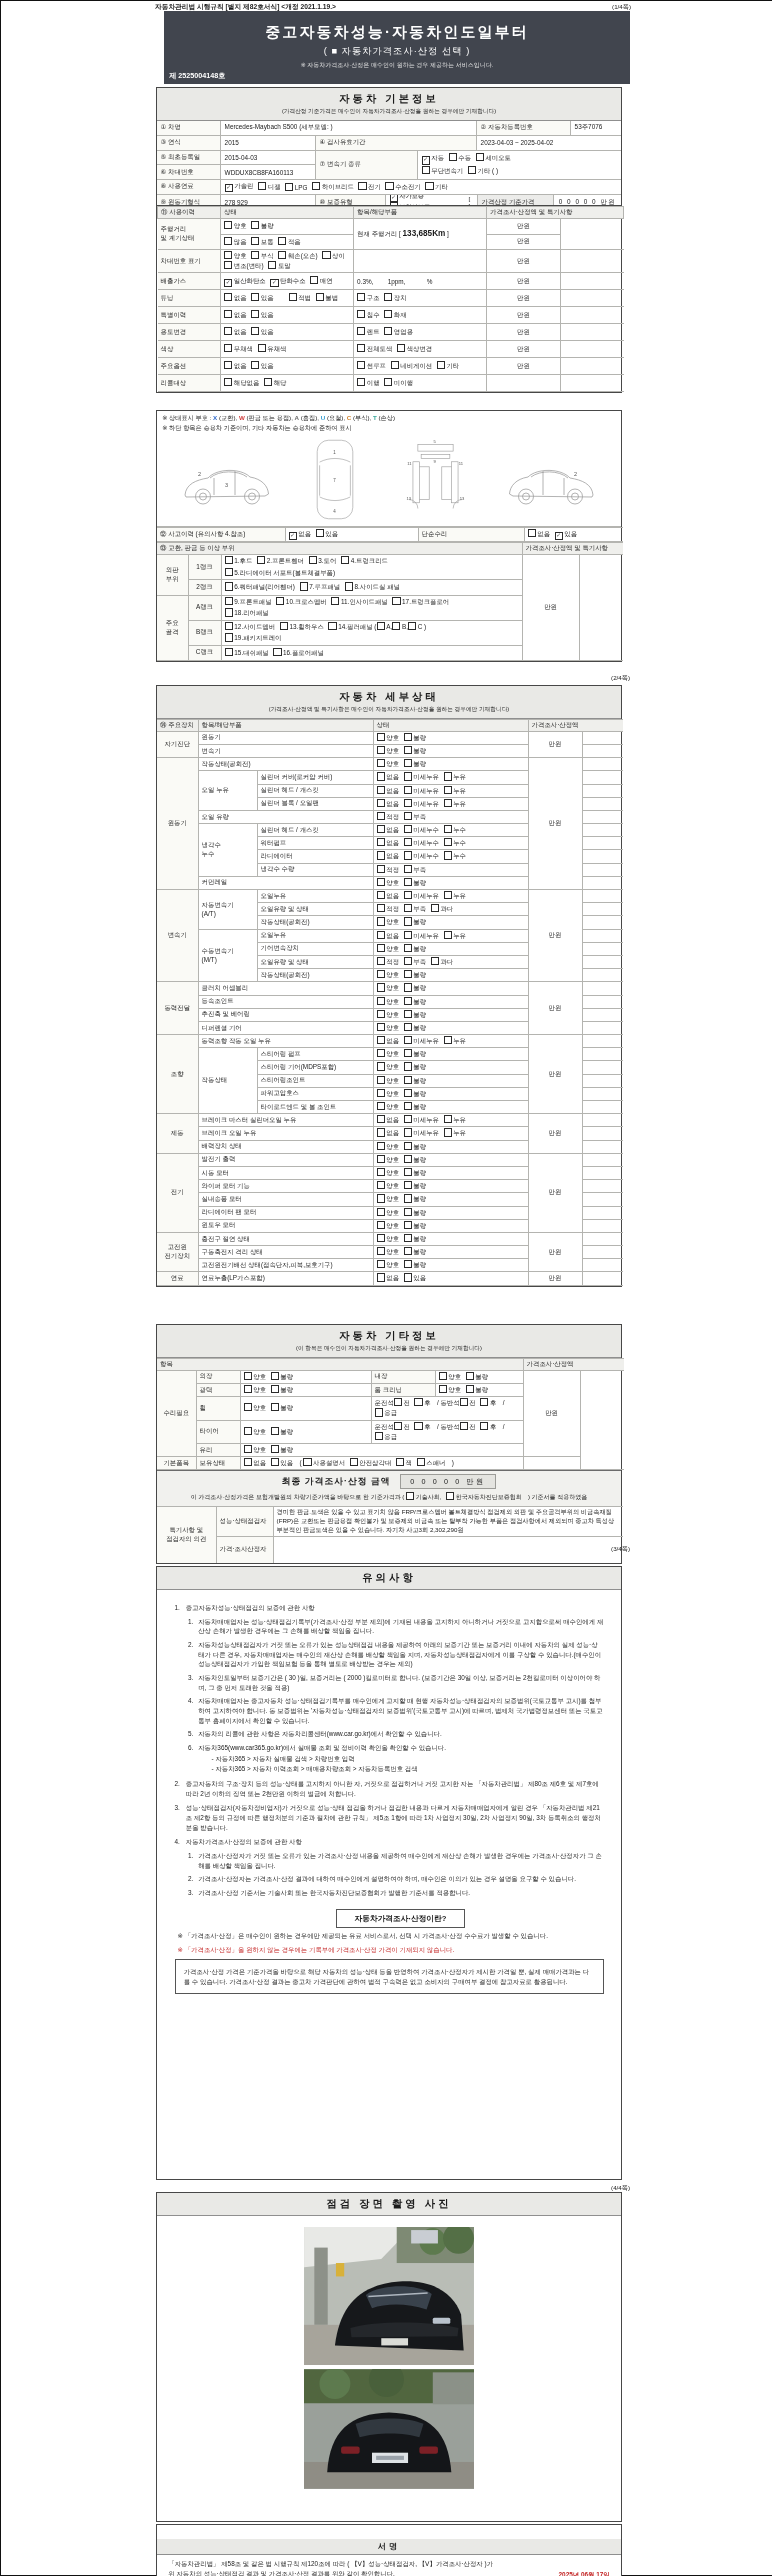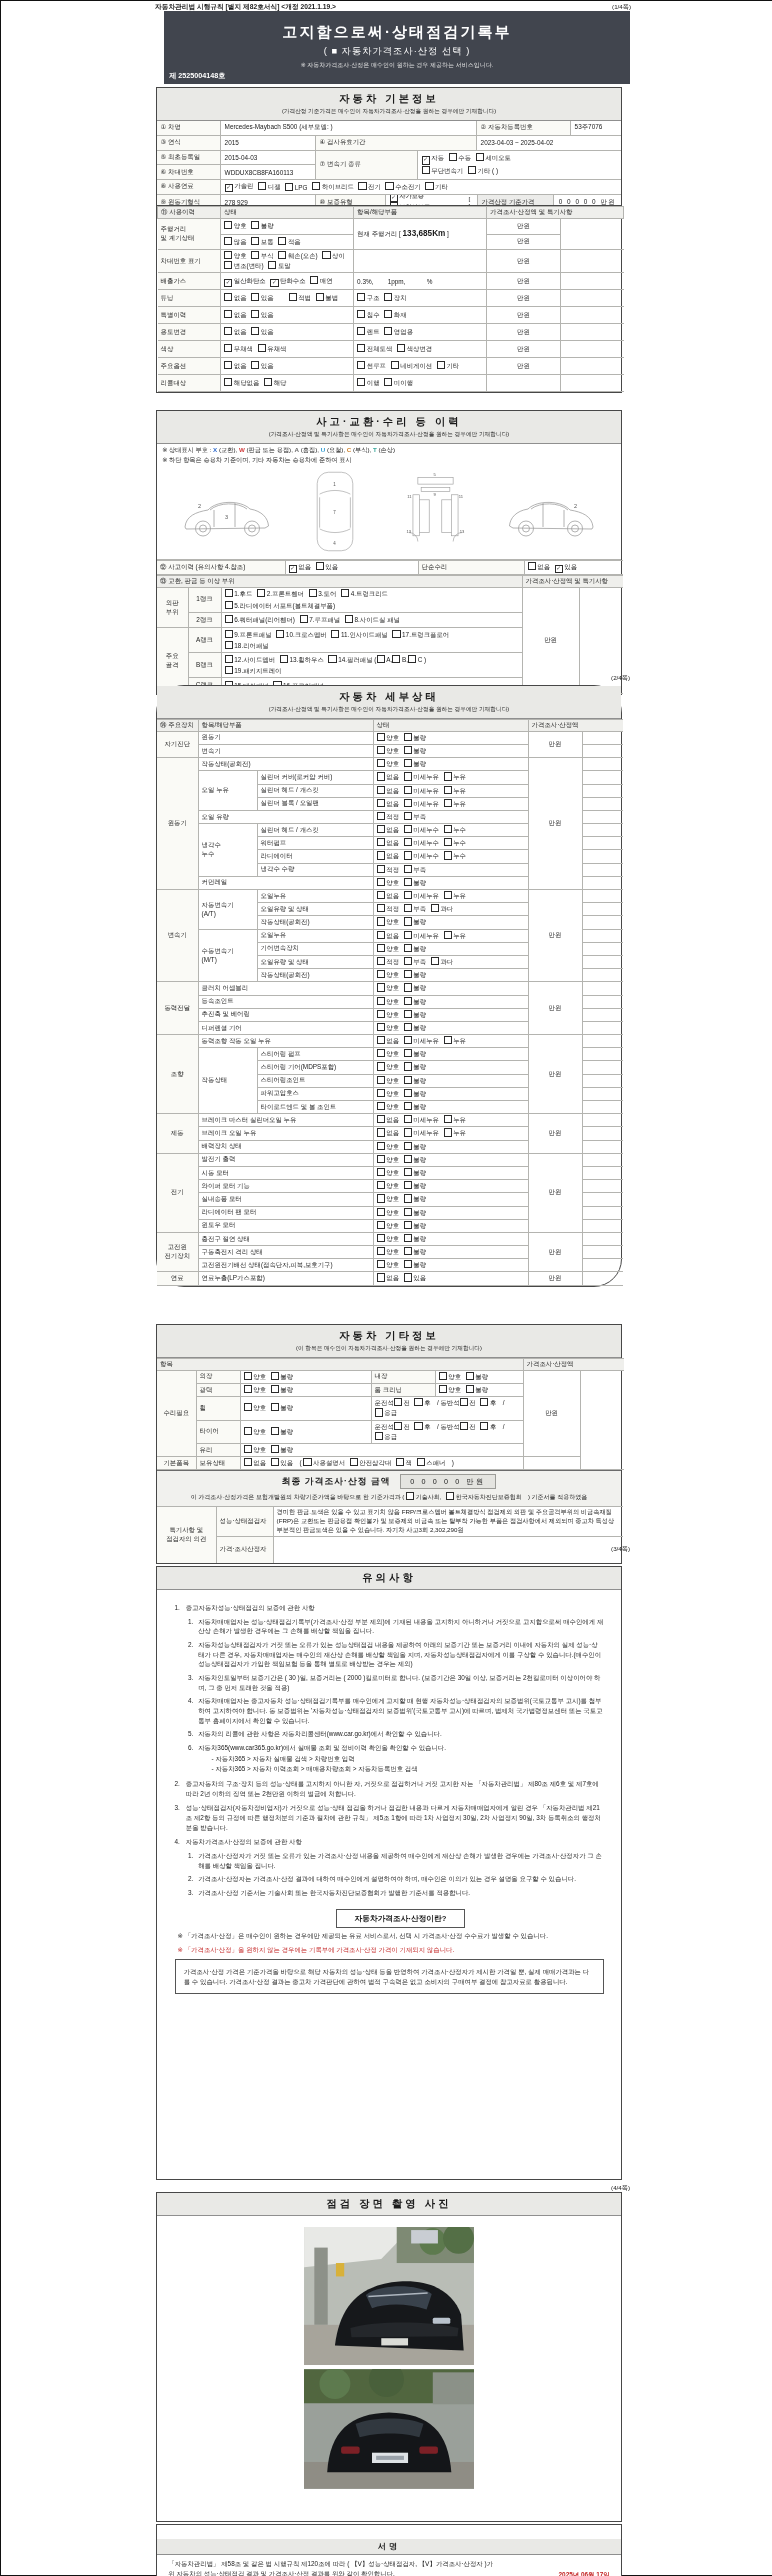--- a/index.html
+++ b/index.html
@@ -80,21 +80,21 @@
 <body>
 
 <div class="frame"></div>
 
 <div class="topline">
   <span class="pgmark">(1/4쪽)</span>
   <span>자동차관리법 시행규칙 [별지 제82호서식] &lt;개정 2021.1.19.&gt;</span>
 </div>
 
 <div class="dochead">
-  <h1>고지함으로써·상태점검기록부</h1>
+  <h1>중고자동차성능·자동차인도일부터</h1>
   <div class="sub">( ■ 자동차가격조사·산정 선택 )</div>
   <div class="note">※ 자동차가격조사·산정은 매수인이 원하는 경우 제공하는 서비스입니다.</div>
   <div class="docno">제 2525004148호</div>
 </div>
 
 <div class="box" style="top:87px;">
   <div class="band">
     <h2>자동차 기본정보</h2>
     <div class="note">(가격산정 기준가격은 매수인이 자동차가격조사·산정을 원하는 경우에만 기재합니다)</div>
   </div>
@@ -238,24 +238,20 @@
           <td><span class="opt"><span class="cb"></span>해당없음</span><span class="opt"><span class="cb"></span>해당</span></td>
           <td><span class="opt"><span class="cb"></span>이행</span><span class="opt"><span class="cb"></span>미이행</span></td>
           <td class="money"></td>
           <td style="border-right: none;"></td>
         </tr>
       </tbody>
   </table>
 </div>
 
 <div class="box" style="top:410px;">
-  <div class="band">
-    <h2>사고·교환·수리 등 이력</h2>
-    <div class="note">(가격조사·산정액 및 특기사항은 매수인이 자동차가격조사·산정을 원하는 경우에만 기재합니다)</div>
-  </div>
   <div class="legend" id="legend-codes">※ 상태표시 부호 : <span class="code" style="color: rgb(47, 107, 206);">X</span> (교환), <span class="code" style="color: rgb(208, 58, 58);">W</span> (판금 또는 용접), <span class="code" style="color: rgb(107, 107, 107);">A</span> (흠집), <span class="code" style="color: rgb(47, 154, 208);">U</span> (요철), <span class="code" style="color: rgb(208, 132, 47);">C</span> (부식), <span class="code" style="color: rgb(58, 168, 157);">T</span> (손상)</div>
   <div class="legend" style="padding-top:0;">※ 하단 항목은 승용차 기준이며, 기타 자동차는 승용차에 준하여 표시</div>
 
   <div class="diagrams">
     <svg width="95" height="77" viewBox="0 0 190 130">
       <g fill="none" stroke="#9a9a9a" stroke-width="1.5">
         <path d="M12,96 C14,74 34,66 58,62 C76,42 124,42 142,60 C166,64 178,78 179,94 L172,98 L14,100 Z"></path>
         <path d="M62,62 C80,46 118,46 136,60"></path>
         <line x1="70" y1="62" x2="70" y2="96"></line>
           <line x1="112" y1="48" x2="112" y2="96"></line>
@@ -381,21 +377,21 @@
           <td>
             <div><span class="opt"><span class="cb"></span>15.대쉬패널</span><span class="opt"><span class="cb"></span>16.플로어패널</span></div>
           </td>
         </tr>
       </tbody>
   </table>
 </div>
 
 <div class="pgmark2" style="top:674px;">(2/4쪽)</div>
 
-<div class="box" style="top:685px;border-radius:28px;">
+<div class="box" style="top:685px;">
   <div class="band">
     <h2>자동차 세부상태</h2>
     <div class="note">(가격조사·산정액 및 특기사항은 매수인이 자동차가격조사·산정을 원하는 경우에만 기재합니다)</div>
   </div>
   <table>
     <colgroup>
         <col style="width:41px">
         <col style="width:59px">
         <col style="width:116px">
         <col style="width:155px">

